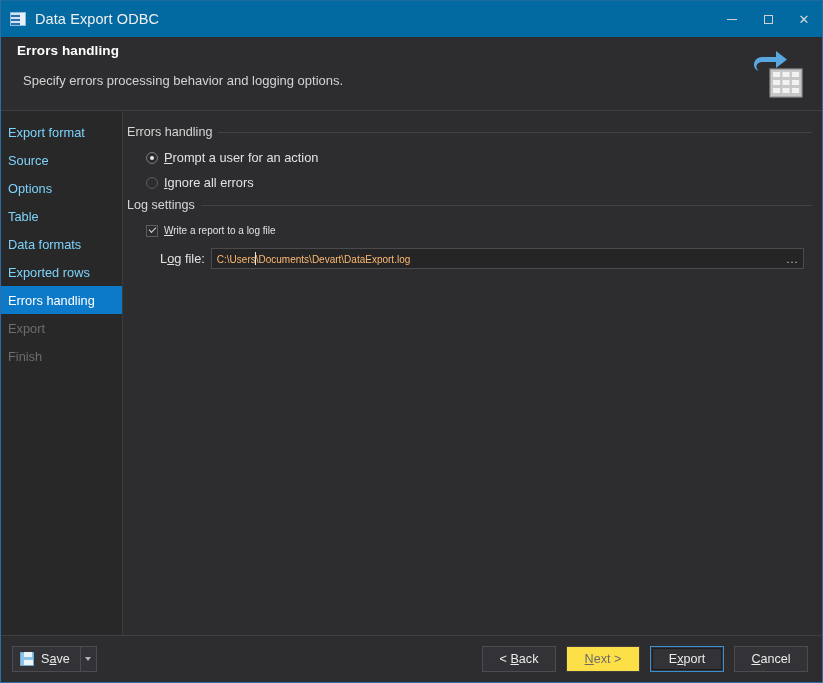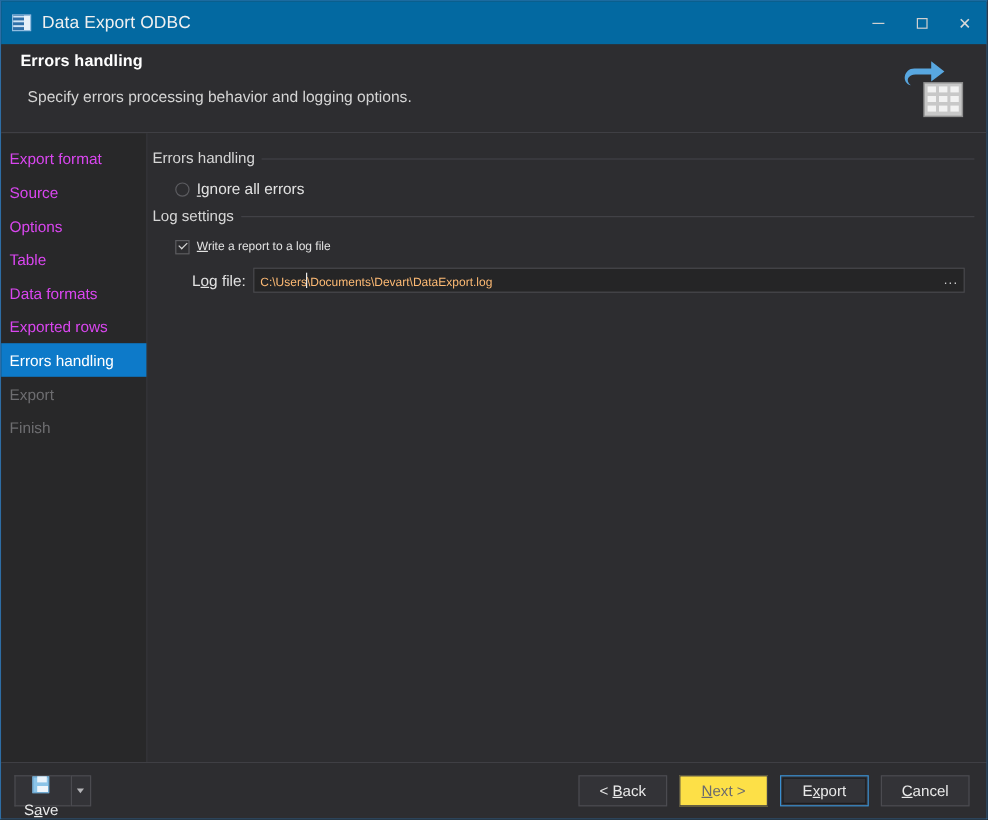--- a/index.html
+++ b/index.html
@@ -122,21 +122,21 @@
     background: #282829;
     border-right: 1px solid #3b3b3f;
     padding-top: 7px;
   }
   .side-item {
     height: 28px;
     display: flex;
     align-items: center;
     padding-left: 7px;
     font-size: 12.8px;
-    color: #d946ef;
+    color: #7dd3fc;
   }
   .side-item.active {
     background: #0d7ac9;
     color: #ffffff;
   }
   .side-item.disabled { color: #6d6d70; }
 
   #content {
     flex: 1;
     background: #2d2d30;
@@ -312,21 +312,20 @@
   #save-group {
     display: flex;
     align-items: stretch;
   }
   #save-btn {
     min-width: 0;
     padding: 0 10px 0 7px;
     gap: 7px;
     justify-content: flex-start;
     border-right: none;
-    flex-direction: column;
   }
   #save-arrow {
     width: 17px;
     background: #333337;
     border: 1px solid #4b4b50;
     display: flex;
     align-items: center;
     justify-content: center;
   }
   #save-arrow .chev {
@@ -440,20 +439,24 @@
     </div>
 
     <div id="content">
 
       <div class="group">
         <div class="group-head">
           <span class="group-label">Errors handling</span>
           <span class="group-rule"></span>
         </div>
 
+        <div class="radio-row checked">
+          <span class="radio-mark"></span>
+          <span><span class="mn">P</span><span>rompt a user for an action</span></span>
+        </div>
 
         <div class="radio-row">
           <span class="radio-mark"></span>
           <span><span class="mn">I</span><span>gnore all errors</span></span>
         </div>
 
       </div>
 
       <div class="group" style="margin-top:1px;">
         <div class="group-head">

